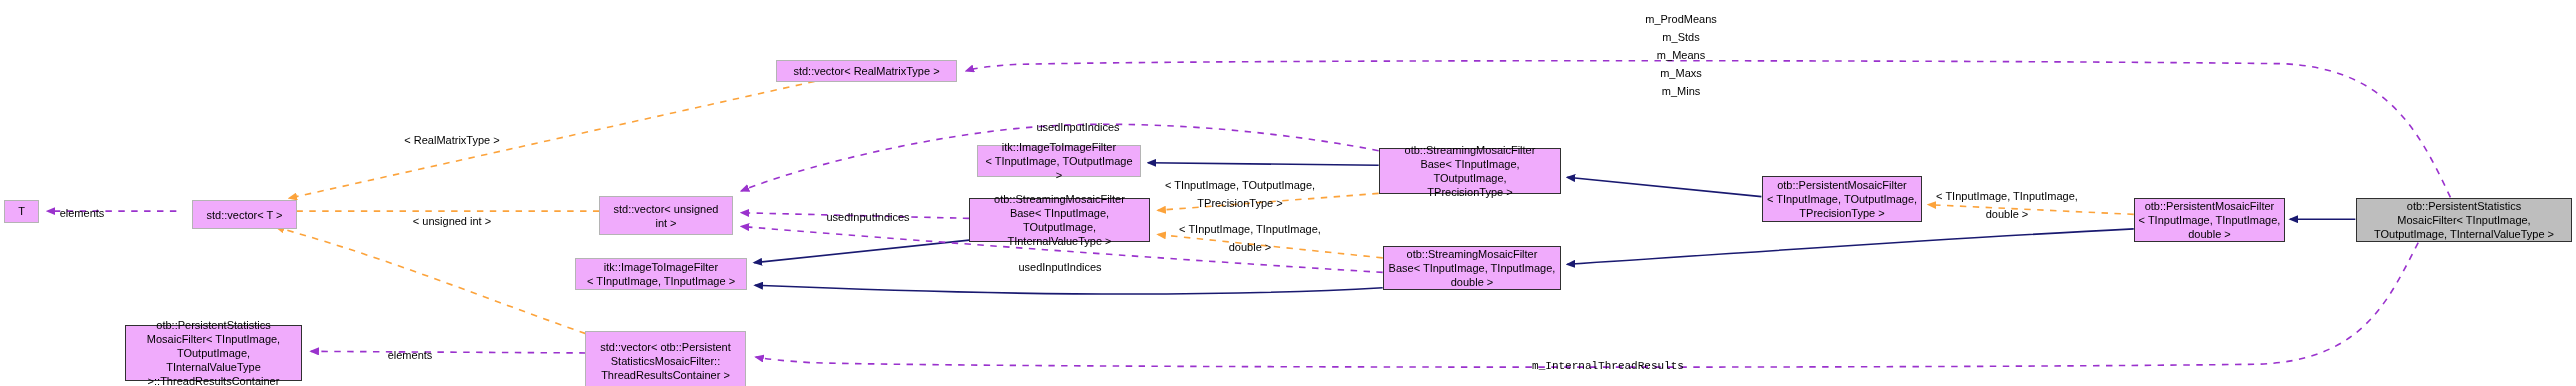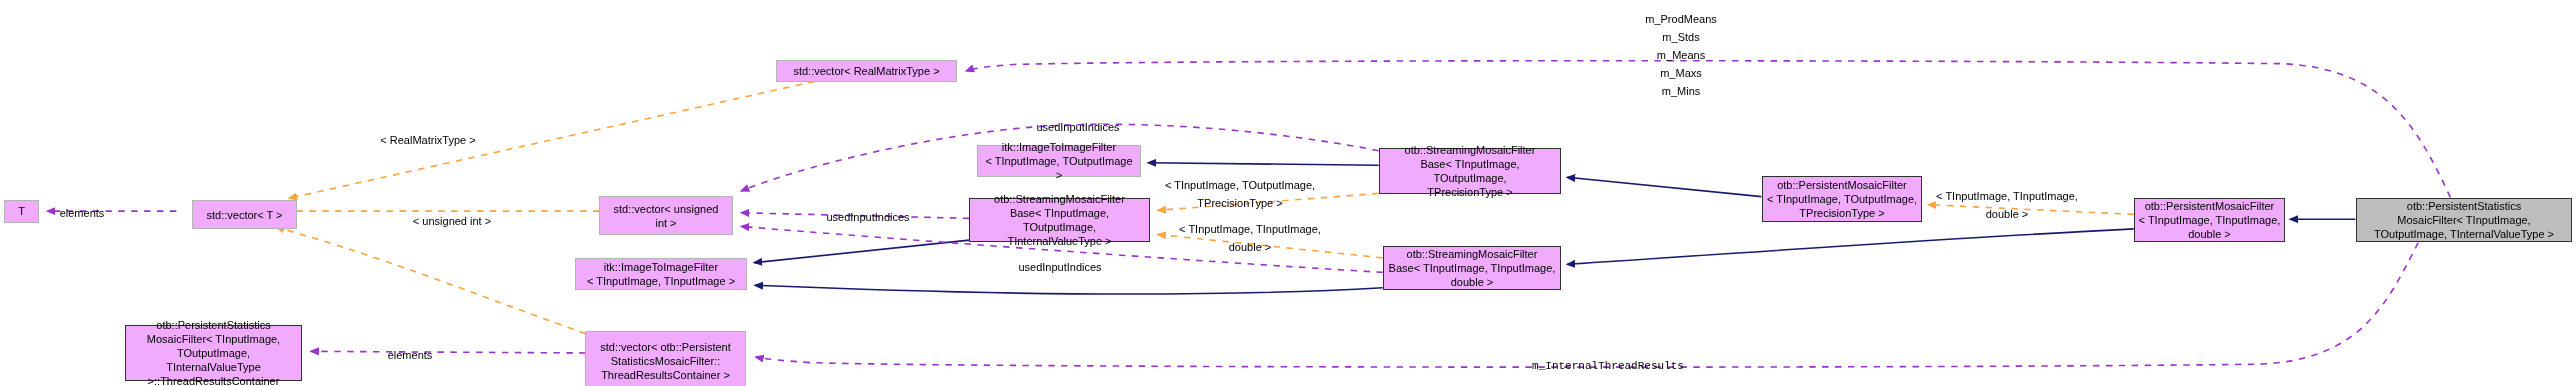--- a/index.html
+++ b/index.html
@@ -110,21 +110,21 @@
 &gt;::ThreadResultsContainer</div>
   <div class="node" style="left:585px;top:331px;width:161px;height:59px;">std::vector&lt; otb::Persistent
 StatisticsMosaicFilter::
 ThreadResultsContainer &gt;</div>
 
   <div class="lbl" style="left:1681px;top:1.6px;">m_ProdMeans
 m_Stds
 m_Means
 m_Maxs
 m_Mins</div>
-  <div class="lbl" style="left:428px;top:123px;">&lt; RealMatrixType &gt;</div>
+  <div class="lbl" style="left:452px;top:123px;">&lt; RealMatrixType &gt;</div>
   <div class="lbl" style="left:82px;top:196px;">elements</div>
   <div class="lbl" style="left:452px;top:204px;">&lt; unsigned int &gt;</div>
   <div class="lbl" style="left:1078px;top:110px;">usedInputIndices</div>
   <div class="lbl" style="left:868px;top:200px;">usedInputIndices</div>
   <div class="lbl" style="left:1060px;top:250px;">usedInputIndices</div>
   <div class="lbl" style="left:1240px;top:168px;">&lt; TInputImage, TOutputImage,
 TPrecisionType &gt;</div>
   <div class="lbl" style="left:1250px;top:212px;">&lt; TInputImage, TInputImage,
 double &gt;</div>
   <div class="lbl" style="left:2007px;top:179px;">&lt; TInputImage, TInputImage,

